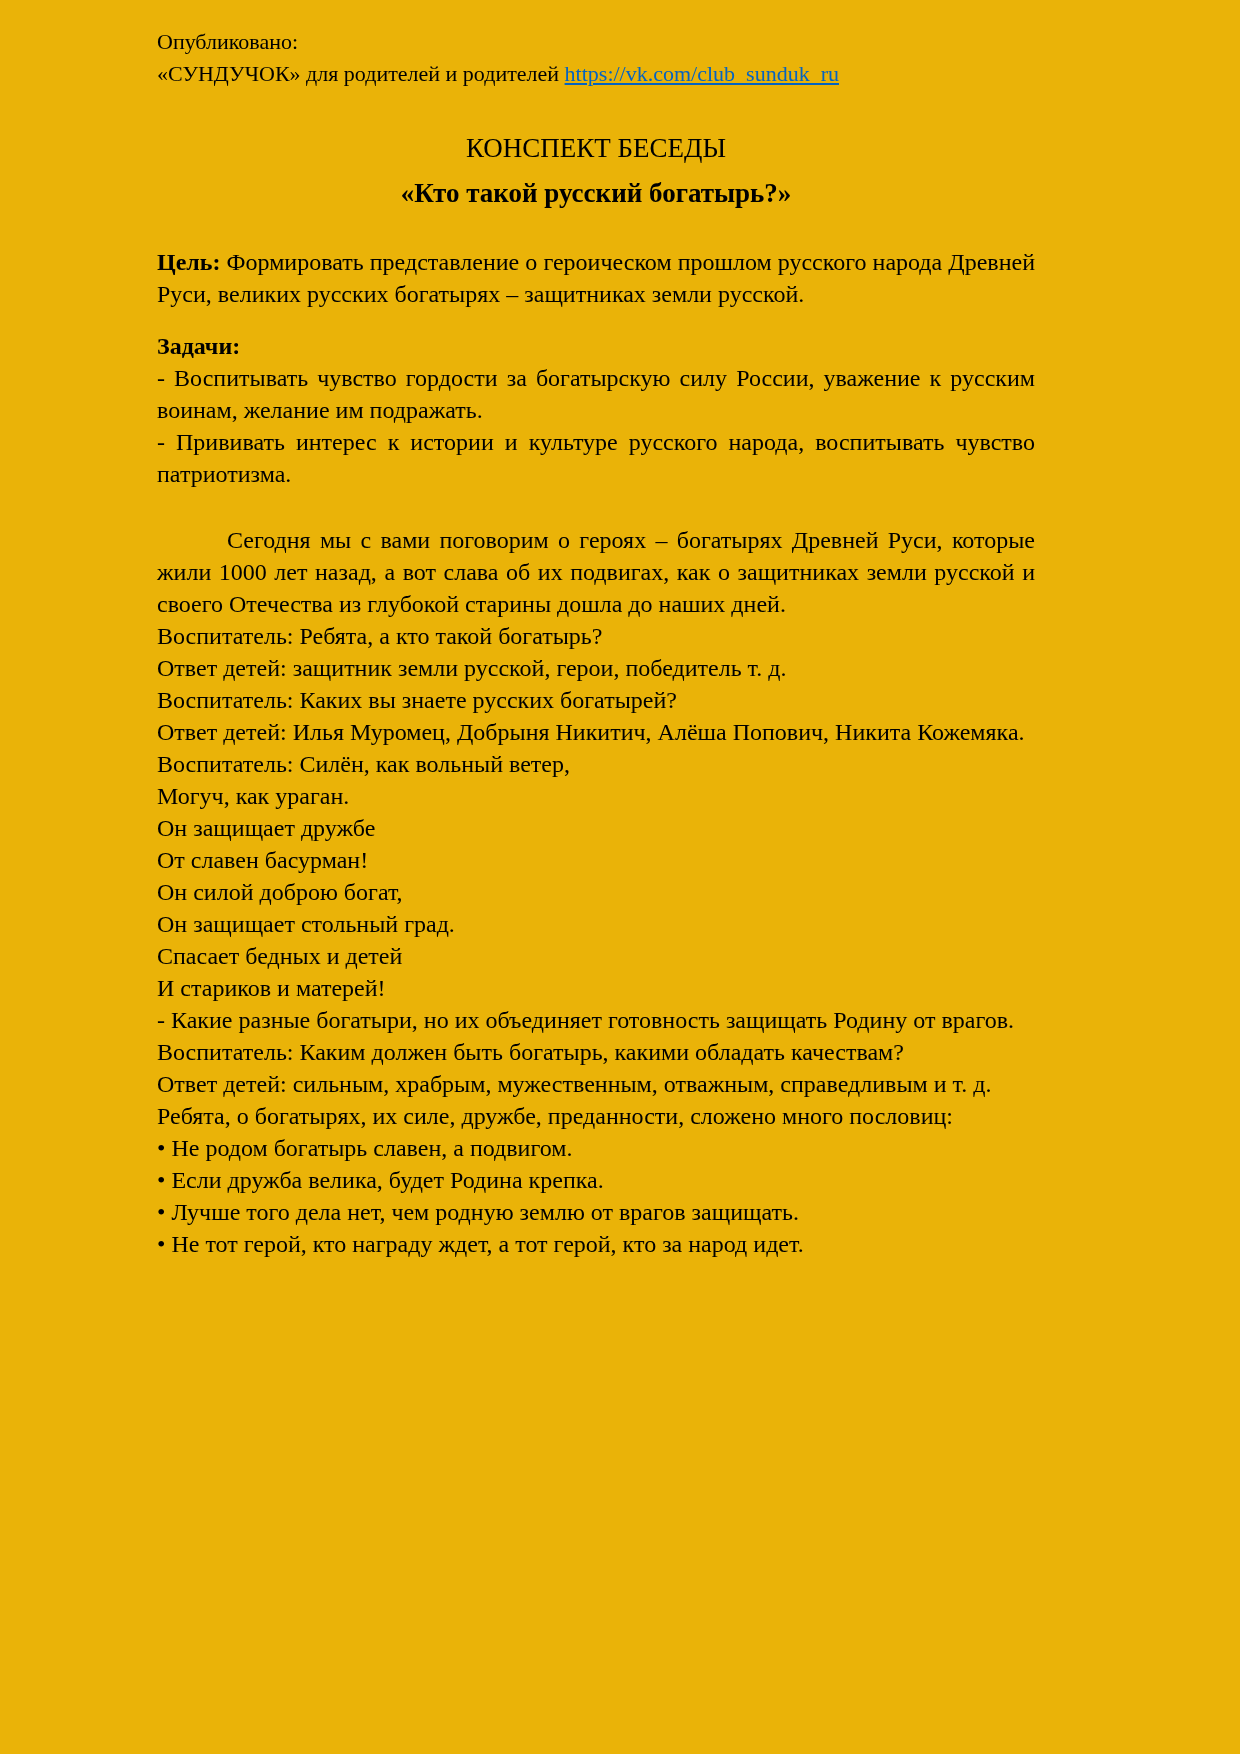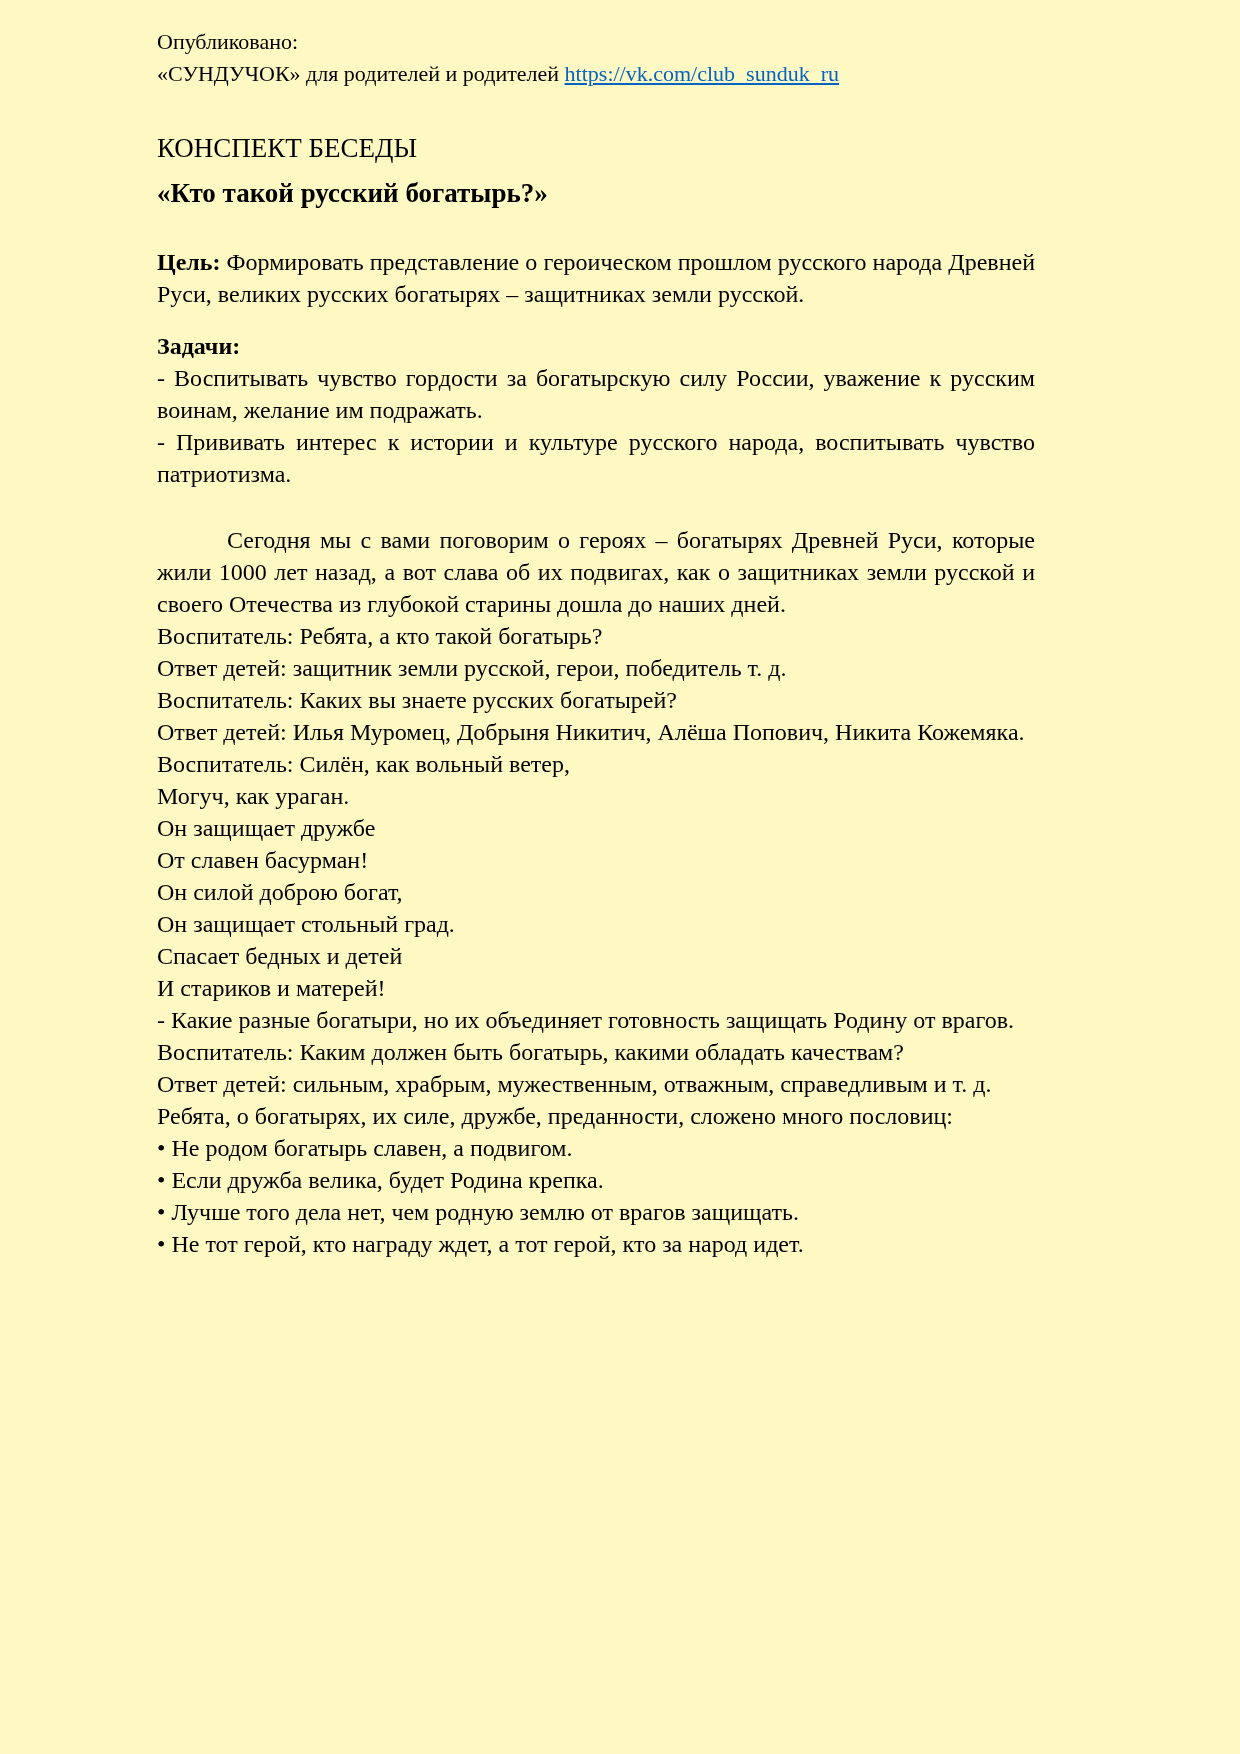--- a/index.html
+++ b/index.html
@@ -4,32 +4,32 @@
 <style>
   * { margin: 0; padding: 0; box-sizing: border-box; }
   html, body { background: #e9e9e9; }
   body {
     width: 1240px; height: 1754px;
     font-family: "Liberation Serif", "DejaVu Serif", serif;
     color: #000000;
   }
   .page {
     width: 1240px; height: 1754px;
-    background: #fef9c3;
+    background: #eab308;
     padding: 26px 205px 0 157px;
     overflow: hidden;
   }
   .header { font-size: 22px; line-height: 32px; text-align: left; }
   .header a, .link {
     color: #0563c1;
     text-decoration: underline;
     cursor: pointer;
     margin-top: 27px;
   }
-  .title-block { margin-top: 36px; text-align: left; font-size: 27px; line-height: 45px; }
+  .title-block { margin-top: 36px; text-align: center; font-size: 27px; line-height: 45px; }
   .title-line2 { font-weight: bold; }
   p.doc { font-size: 24px; line-height: 32px; text-align: justify; }
   .sp  { margin-top: 20px; }   
   .sp2 { margin-top: 34px; }
   .goal-start { margin-top: 30px; }
   .indent { text-indent: 70px; }
   b.lead { font-weight: bold; }
 </style>
 </head>
 <body>

